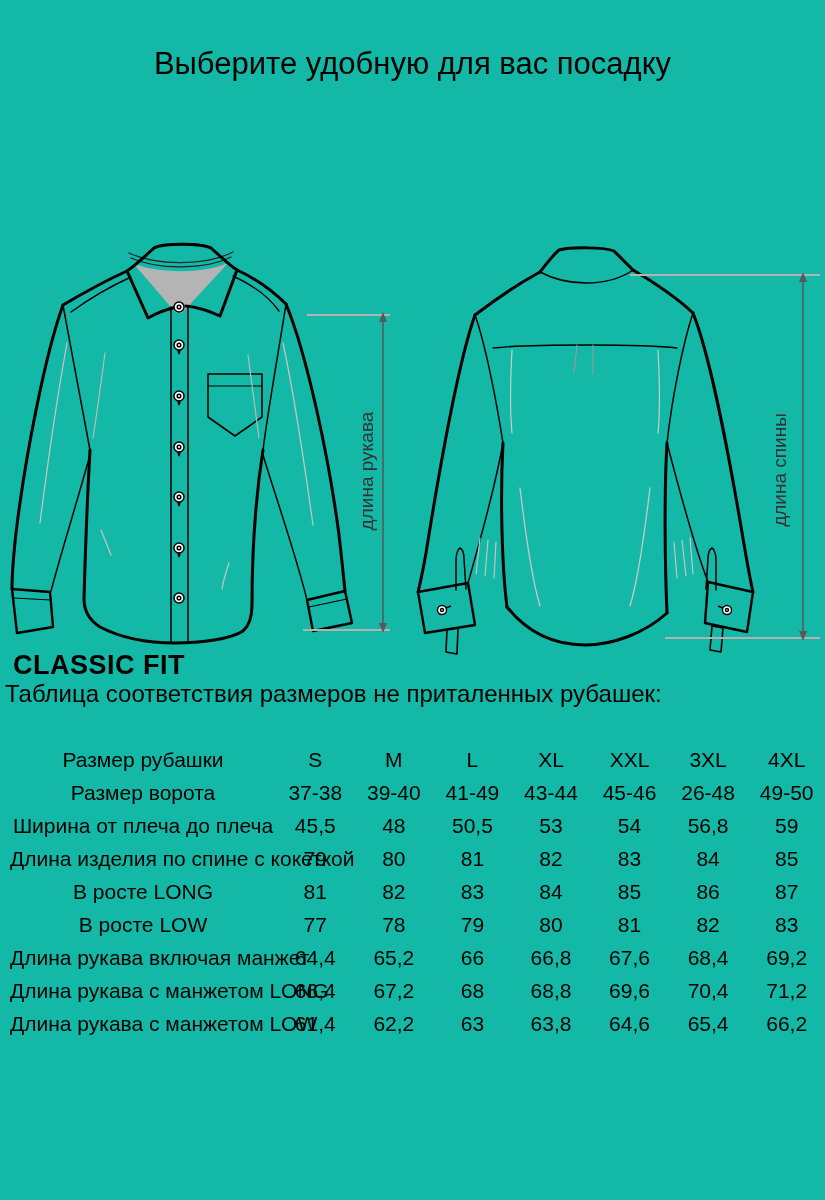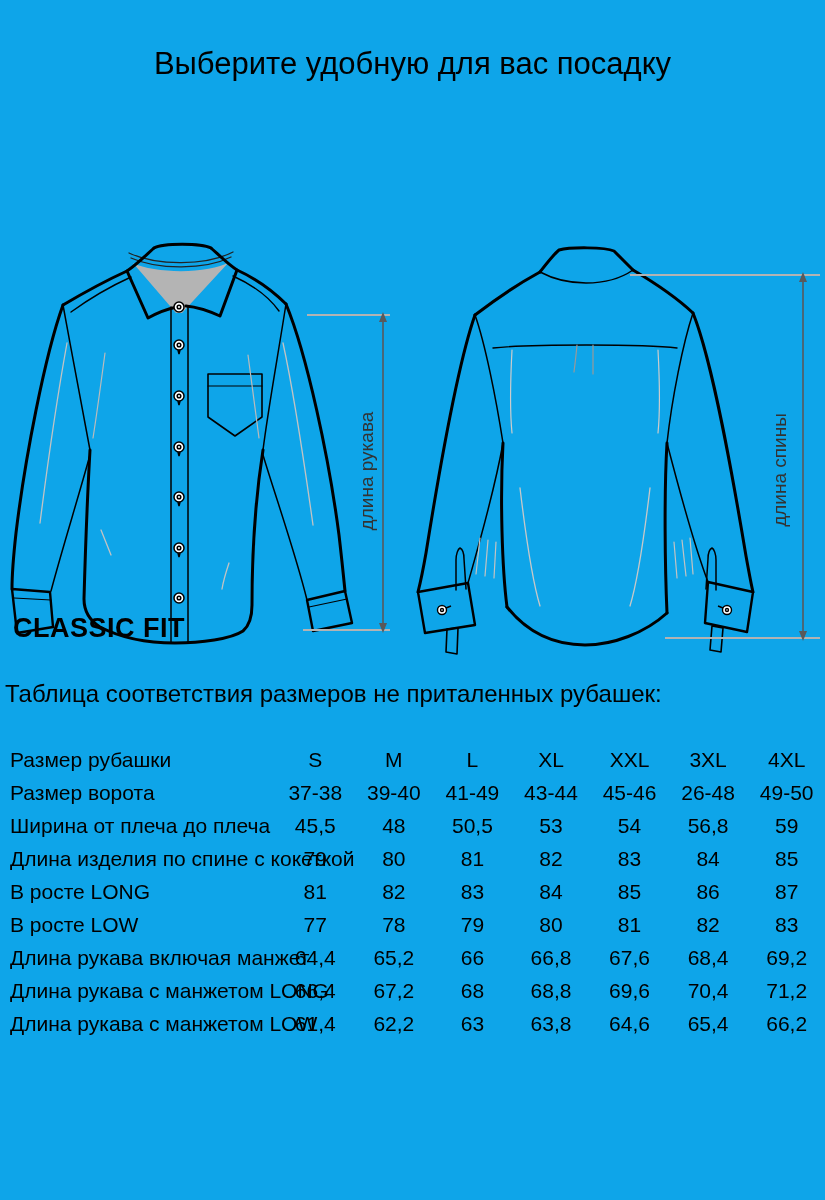--- a/index.html
+++ b/index.html
@@ -1,38 +1,38 @@
 <!DOCTYPE html>
 <html><head>
 <meta charset="utf-8">
 <style>
   * { margin:0; padding:0; box-sizing:border-box; }
   html,body { background:#ffffff; }
   body { width:825px; height:1200px; font-family:"Liberation Sans","DejaVu Sans",sans-serif; color:#000; }
-  .page { position:relative; width:825px; height:1200px; overflow:hidden; background:#0ea5e9; }
+  .page { position:relative; width:825px; height:1200px; overflow:hidden; background:#14b8a6; }
 
   .title { position:absolute; left:0; top:46px; width:100%; text-align:center;
            font-size:31px; font-weight:400; color:#000; }
 
   .figure { position:absolute; left:0; top:110px; width:825px; height:480px; }
   .figure svg { position:absolute; }
 
   .measure-label { position:absolute; width:140px; height:20px; text-align:center;
                    font-size:19px; color:#333; white-space:nowrap;
                    transform:rotate(-90deg); }
 
-  .fit-heading { position:absolute; left:13px; top:613px; font-size:27px; font-weight:700;
+  .fit-heading { position:absolute; left:13px; top:650px; font-size:27px; font-weight:700;
                  letter-spacing:0.5px; color:#000;text-align:center; }
   .caption { position:absolute; left:5px; top:680px; font-size:24px; color:#000; }
 
   .size-table { position:absolute; left:10px; top:743px; width:816px;
                 border-collapse:collapse; table-layout:fixed; }
   .size-table td { font-size:21px; height:33px; padding:0; text-align:center;
                    vertical-align:middle; white-space:nowrap; color:#000; }
-  .size-table td.lbl { text-align:left; }
+  .size-table td.lbl { text-align:center; }
 </style>
 </head>
 <body>
 
 <div class="page">
 
   <div class="title">Выберите удобную для вас посадку</div>
 
   <div class="figure">
 

